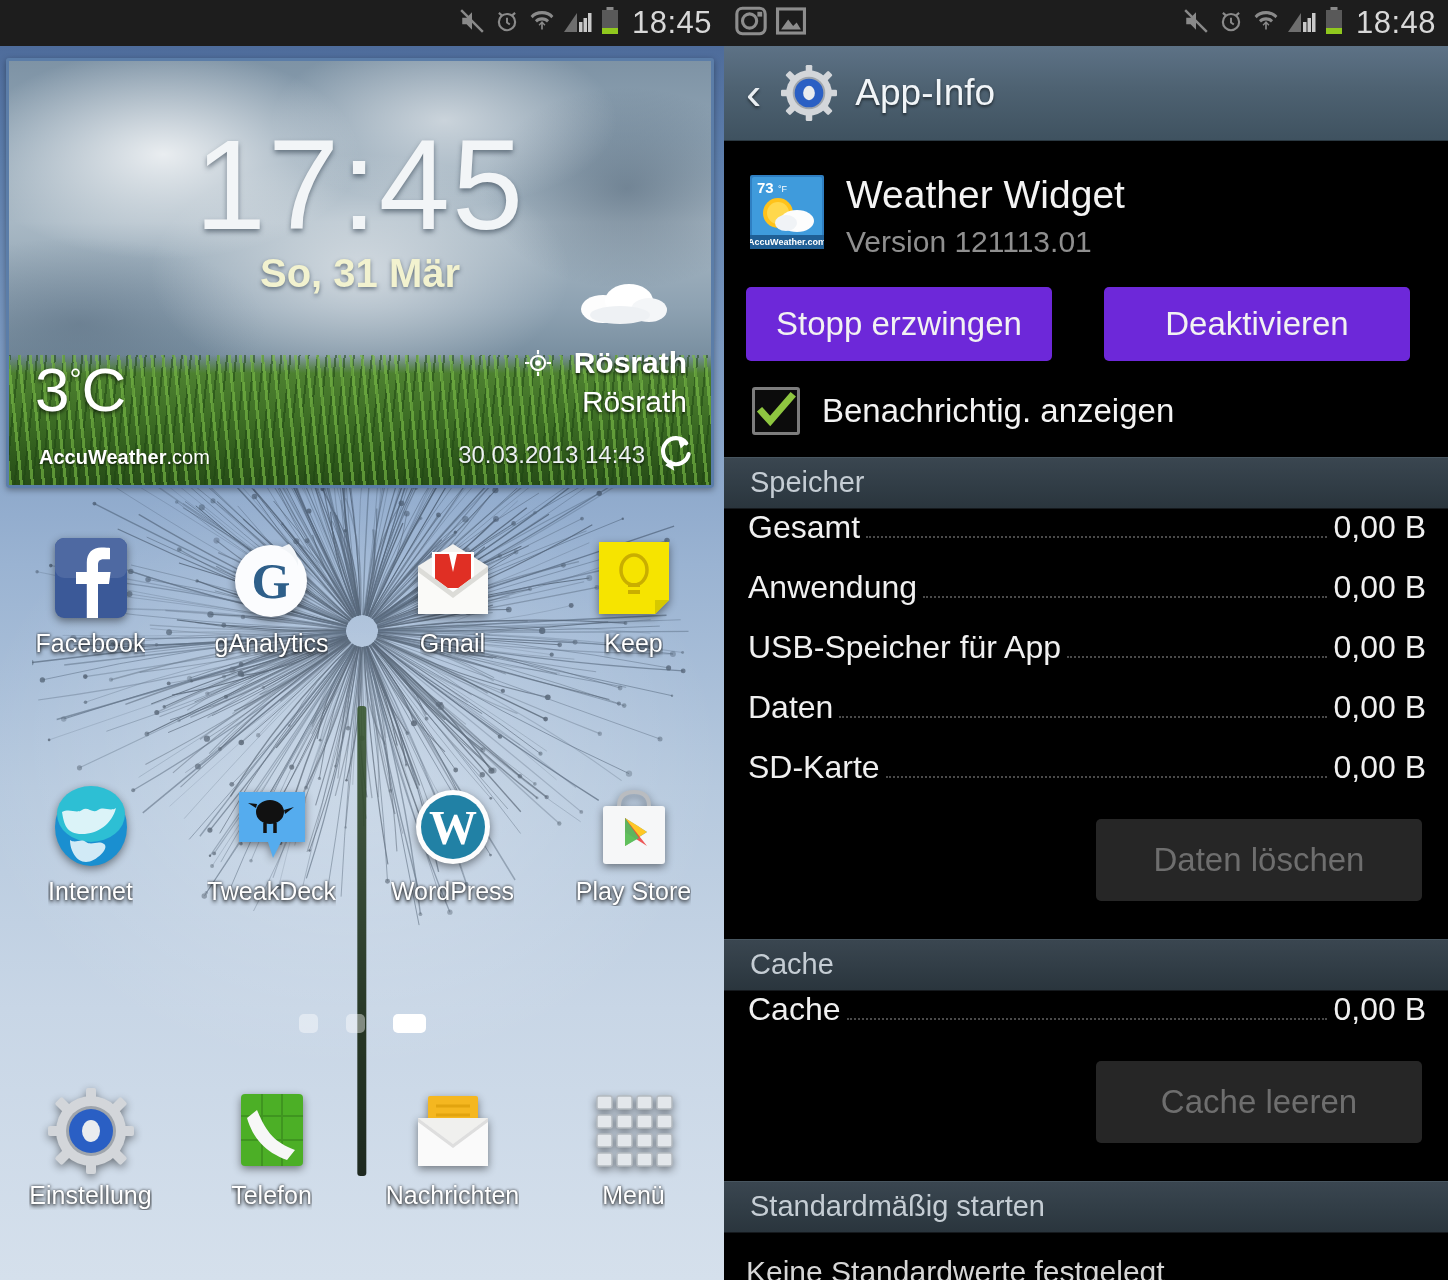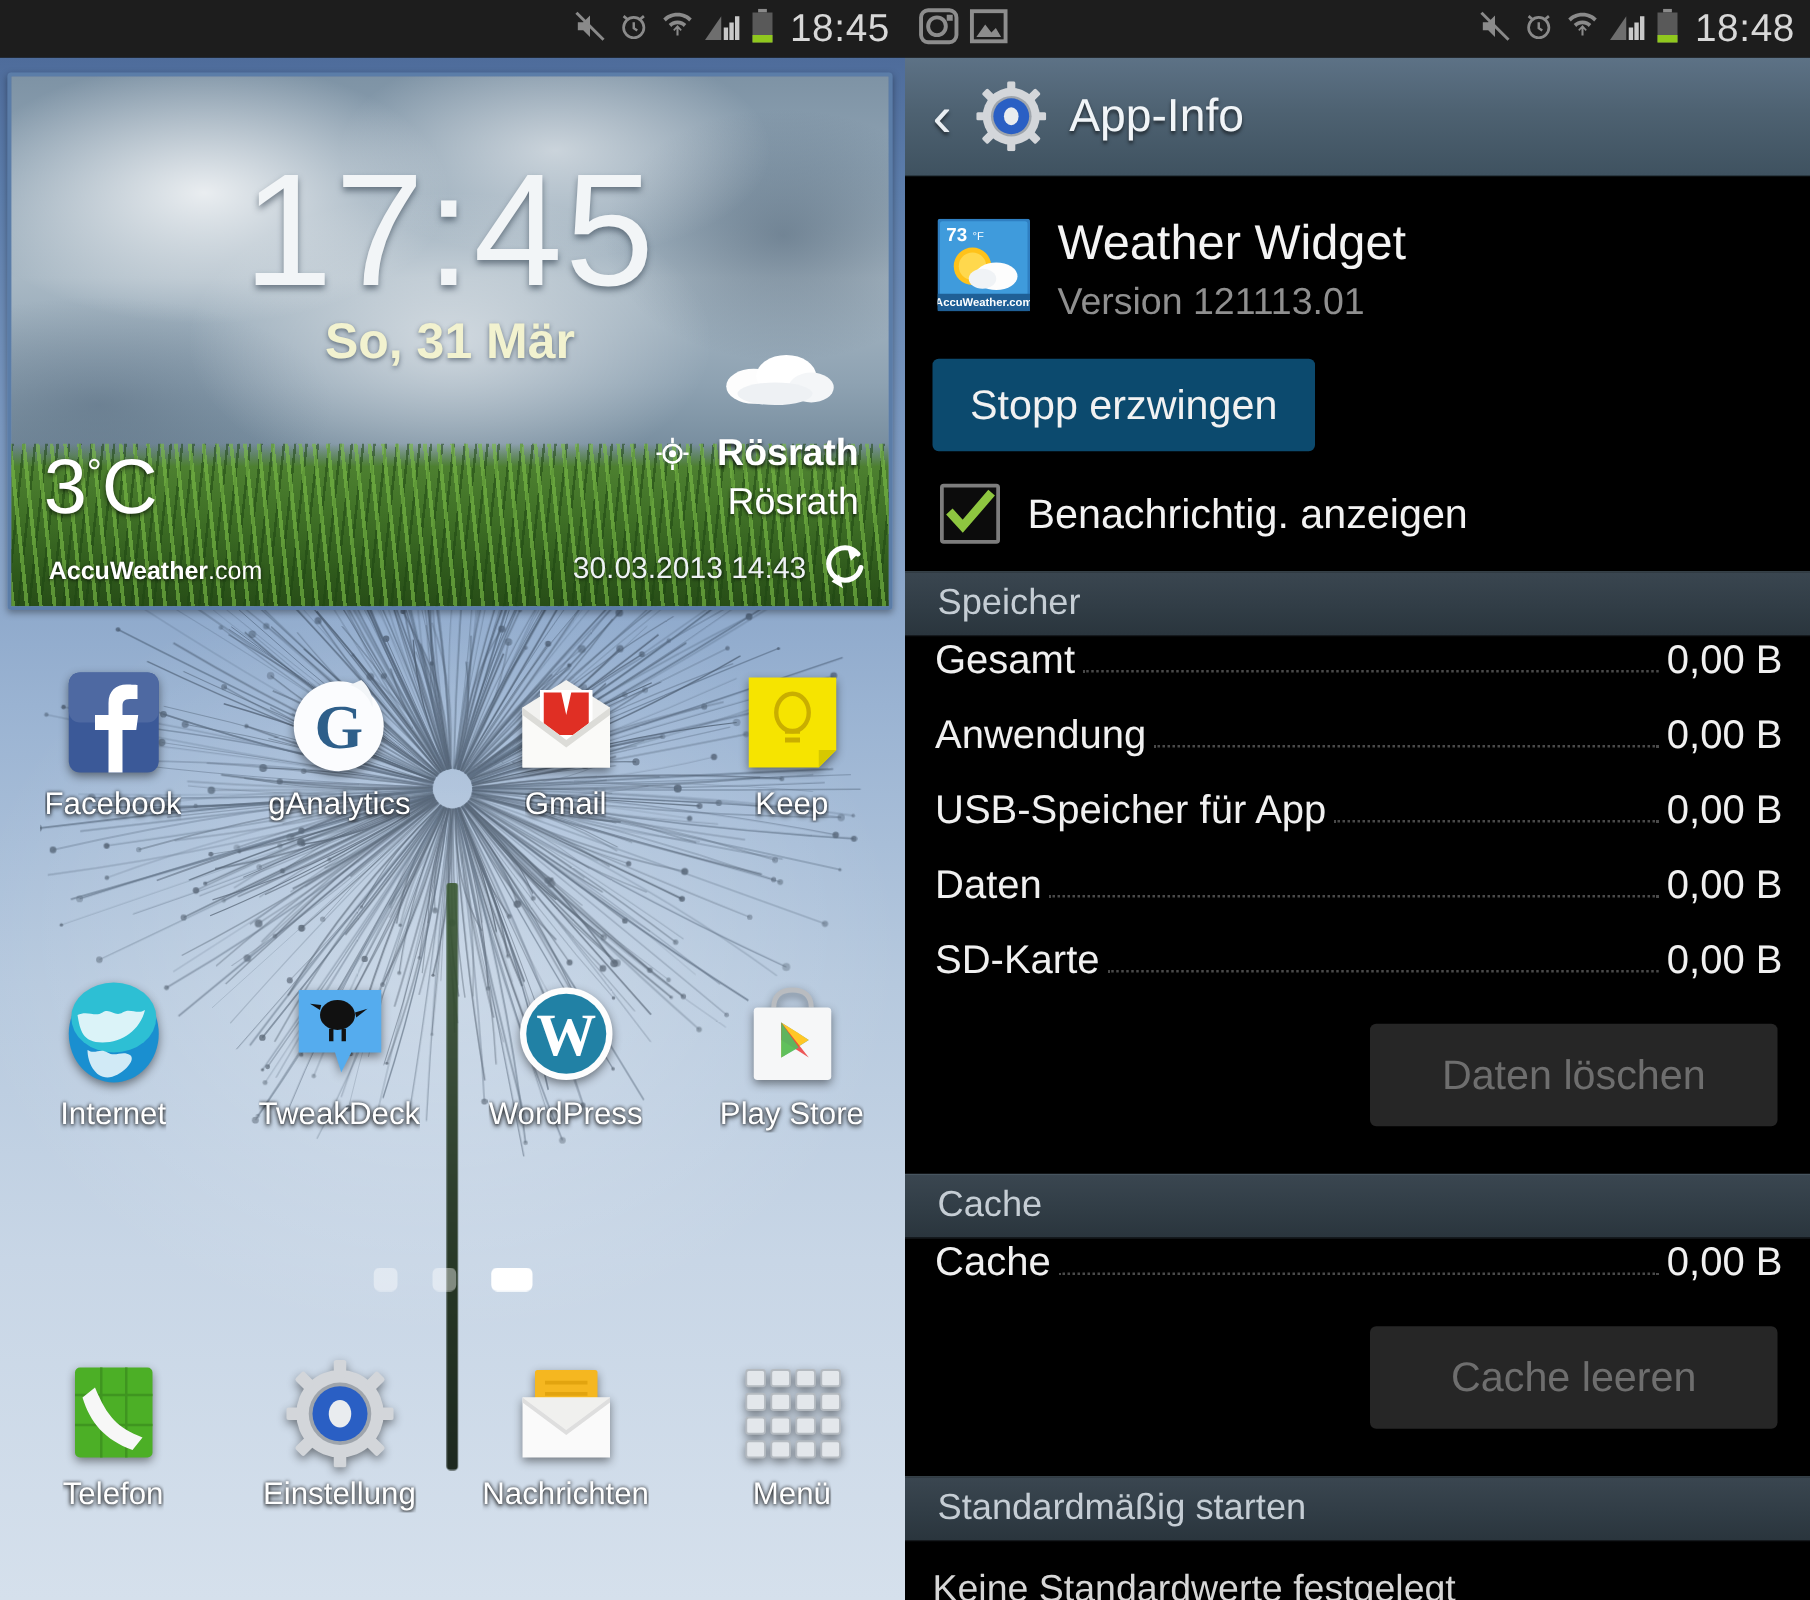--- a/index.html
+++ b/index.html
@@ -152,21 +152,21 @@
   }
   .ai-title {
     color: #f1f5f8; font-size: 37px; text-shadow: 0 2px 3px rgba(0,0,0,.55);
   }
   .ai-appblock { display: flex; gap: 22px; padding: 34px 0 0 26px; }
   .ai-appicon { width: 74px; height: 74px; flex: 0 0 74px; position: relative; }
   .ai-appname { color: #f4f4f4; font-size: 39px; line-height: 1.05; }
   .ai-appver { color: #8f8f8f; font-size: 30px; margin-top: 9px; }
   .ai-buttons { display: flex; gap: 52px; padding: 28px 0 0 22px; }
   .btn {
-    background: #0c4a6e; border: none; border-radius: 5px;
+    background: #6d28d9; border: none; border-radius: 5px;
     color: #f2f2f2; font-size: 33px;
     font-family: "Liberation Sans", sans-serif;
     padding: 18px 0; text-align: center;
   }
   .btn-force { width: 306px; }
   .btn-disable { width: 306px; }
   .btn.disabled { background: #262626; color: #6e6e6e; }
   .ai-check {
     display: flex; align-items: center; gap: 22px; padding: 26px 0 0 28px;
   }
@@ -1055,51 +1055,51 @@
       <div class="pagedots">
         <div class="dot"></div>
         <div class="dot"></div>
         <div class="dot active"></div>
       </div>
 
       <div class="iconrow row3">
         <div class="appcell">
           <div class="appicon">
             <svg viewBox="0 0 86 86" width="86" height="86">
-              <rect x="12" y="6" width="62" height="72" rx="4" fill="#4caf26"></rect>
-              <g stroke="#3f9520" stroke-width="2">
-                <path d="M33 6v72M53 6v72M12 28h62M12 52h62"></path>
-              </g>
-              <path d="M28 22c10 24 18 32 38 40l-8 10c-22-8-34-22-40-42z" fill="#f7f7f7"></path>
-            </svg>
-          </div>
-          <div class="applabel">Telefon</div>
-        </div>
-        <div class="appcell">
-          <div class="appicon">
-            <svg viewBox="0 0 86 86" width="86" height="86">
               <g fill="#d3d6da">
                 <circle cx="43" cy="43" r="35"></circle>
                 <g>
                   <rect x="38" y="0" width="10" height="14" rx="2"></rect>
                   <rect x="38" y="72" width="10" height="14" rx="2"></rect>
                   <rect x="0" y="38" width="14" height="10" rx="2"></rect>
                   <rect x="72" y="38" width="14" height="10" rx="2"></rect>
                   <rect x="10" y="10" width="10" height="14" rx="2" transform="rotate(-45 15 17)"></rect>
                   <rect x="66" y="10" width="10" height="14" rx="2" transform="rotate(45 71 17)"></rect>
                   <rect x="10" y="62" width="10" height="14" rx="2" transform="rotate(45 15 69)"></rect>
                   <rect x="66" y="62" width="10" height="14" rx="2" transform="rotate(-45 71 69)"></rect>
                 </g>
               </g>
               <circle cx="43" cy="43" r="25" fill="#9fa5ac"></circle>
               <circle cx="43" cy="43" r="22" fill="#2a5fc4"></circle>
               <ellipse cx="43" cy="43" rx="9" ry="11" fill="#e9ecef"></ellipse>
             </svg>
           </div>
           <div class="applabel">Einstellung</div>
+        </div>
+        <div class="appcell">
+          <div class="appicon">
+            <svg viewBox="0 0 86 86" width="86" height="86">
+              <rect x="12" y="6" width="62" height="72" rx="4" fill="#4caf26"></rect>
+              <g stroke="#3f9520" stroke-width="2">
+                <path d="M33 6v72M53 6v72M12 28h62M12 52h62"></path>
+              </g>
+              <path d="M28 22c10 24 18 32 38 40l-8 10c-22-8-34-22-40-42z" fill="#f7f7f7"></path>
+            </svg>
+          </div>
+          <div class="applabel">Telefon</div>
         </div>
         <div class="appcell">
           <div class="appicon">
             <svg viewBox="0 0 86 86" width="86" height="86">
               <rect x="18" y="8" width="50" height="40" rx="2" fill="#f5b720"></rect>
               <g stroke="#e2a40f" stroke-width="3">
                 <path d="M26 18h34M26 27h34M26 36h24"></path>
               </g>
               <path d="M8 30h70v48H8z" fill="#fafafa"></path>
               <path d="M8 30l35 26 35-26z" fill="#f0f0ee"></path>
@@ -1234,20 +1234,21 @@
           </svg>
         </div>
         <div>
           <div class="ai-appname">Weather Widget</div>
           <div class="ai-appver">Version 121113.01</div>
         </div>
       </div>
 
       <div class="ai-buttons">
         <button class="btn btn-force">Stopp erzwingen</button>
+        <button class="btn btn-disable">Deaktivieren</button>
       </div>
 
       <div class="ai-check">
         <span class="cbox">
           <svg width="40" height="40" viewBox="0 0 24 24">
             <path d="M3.5 12.5l5 5.5L21 3.5" fill="none" stroke="#8ec640" stroke-width="4.2" stroke-linecap="square"></path>
           </svg>
         </span>
         <span class="ai-checklabel">Benachrichtig. anzeigen</span>
       </div>

